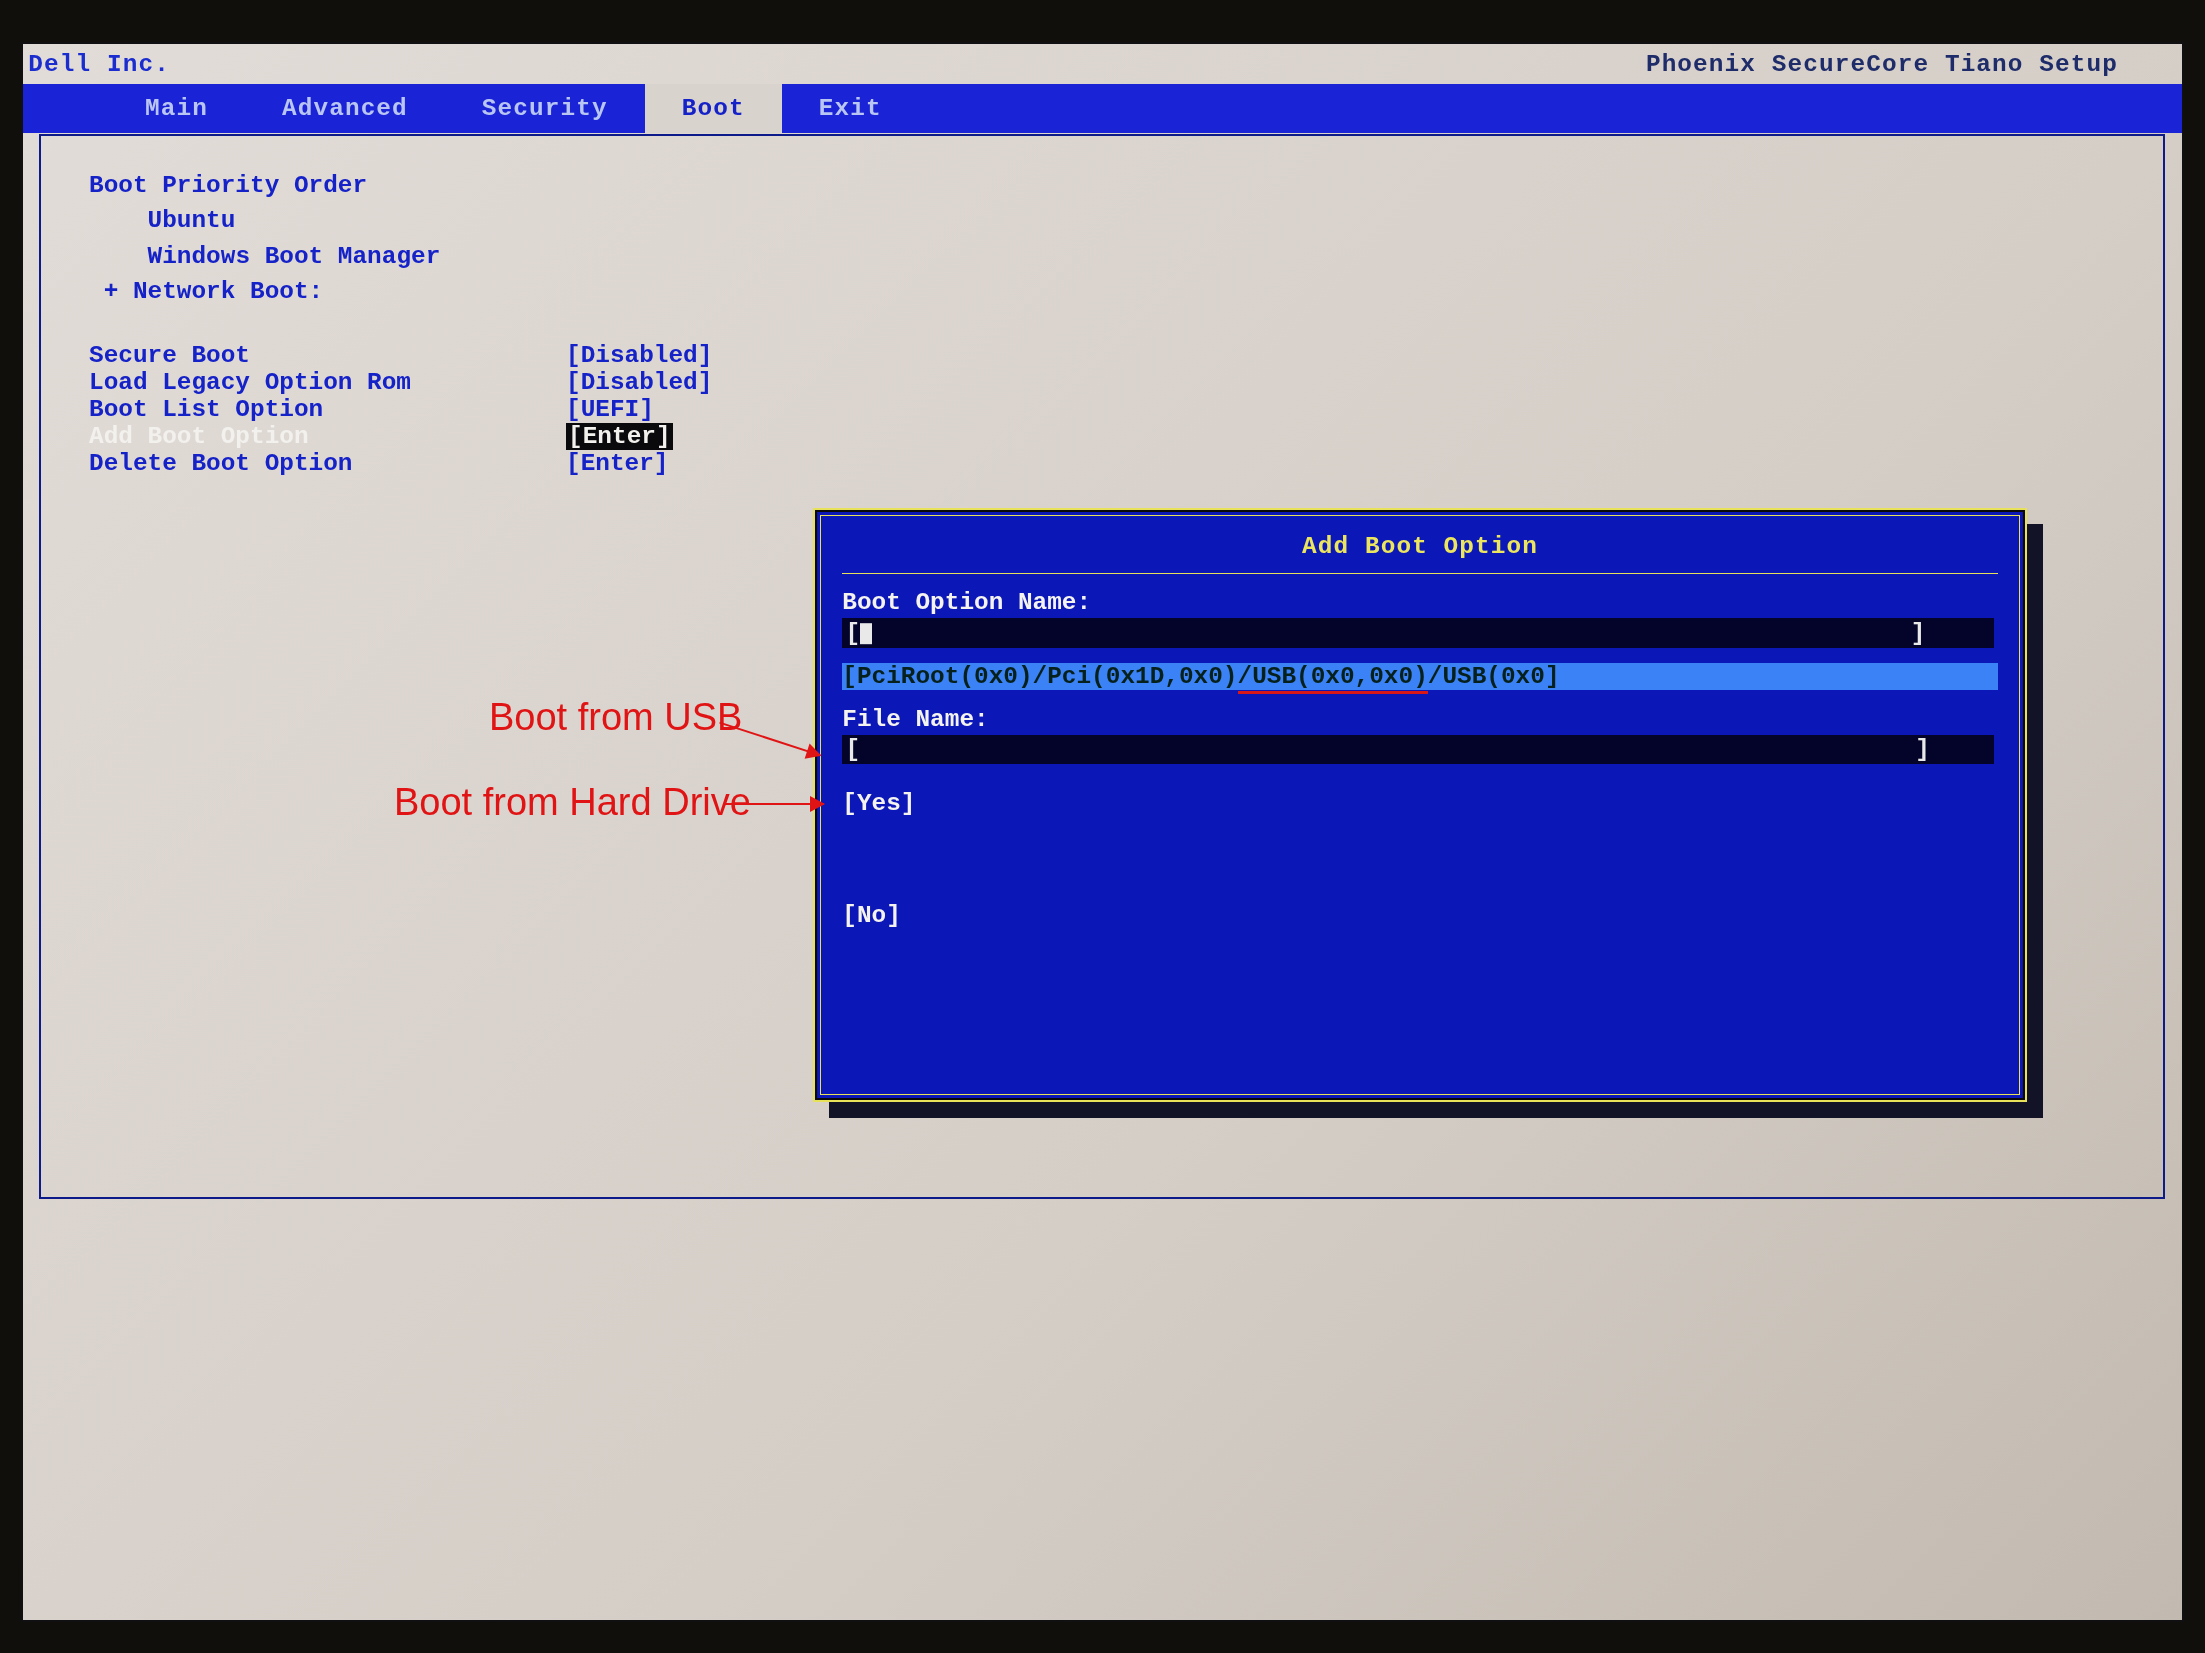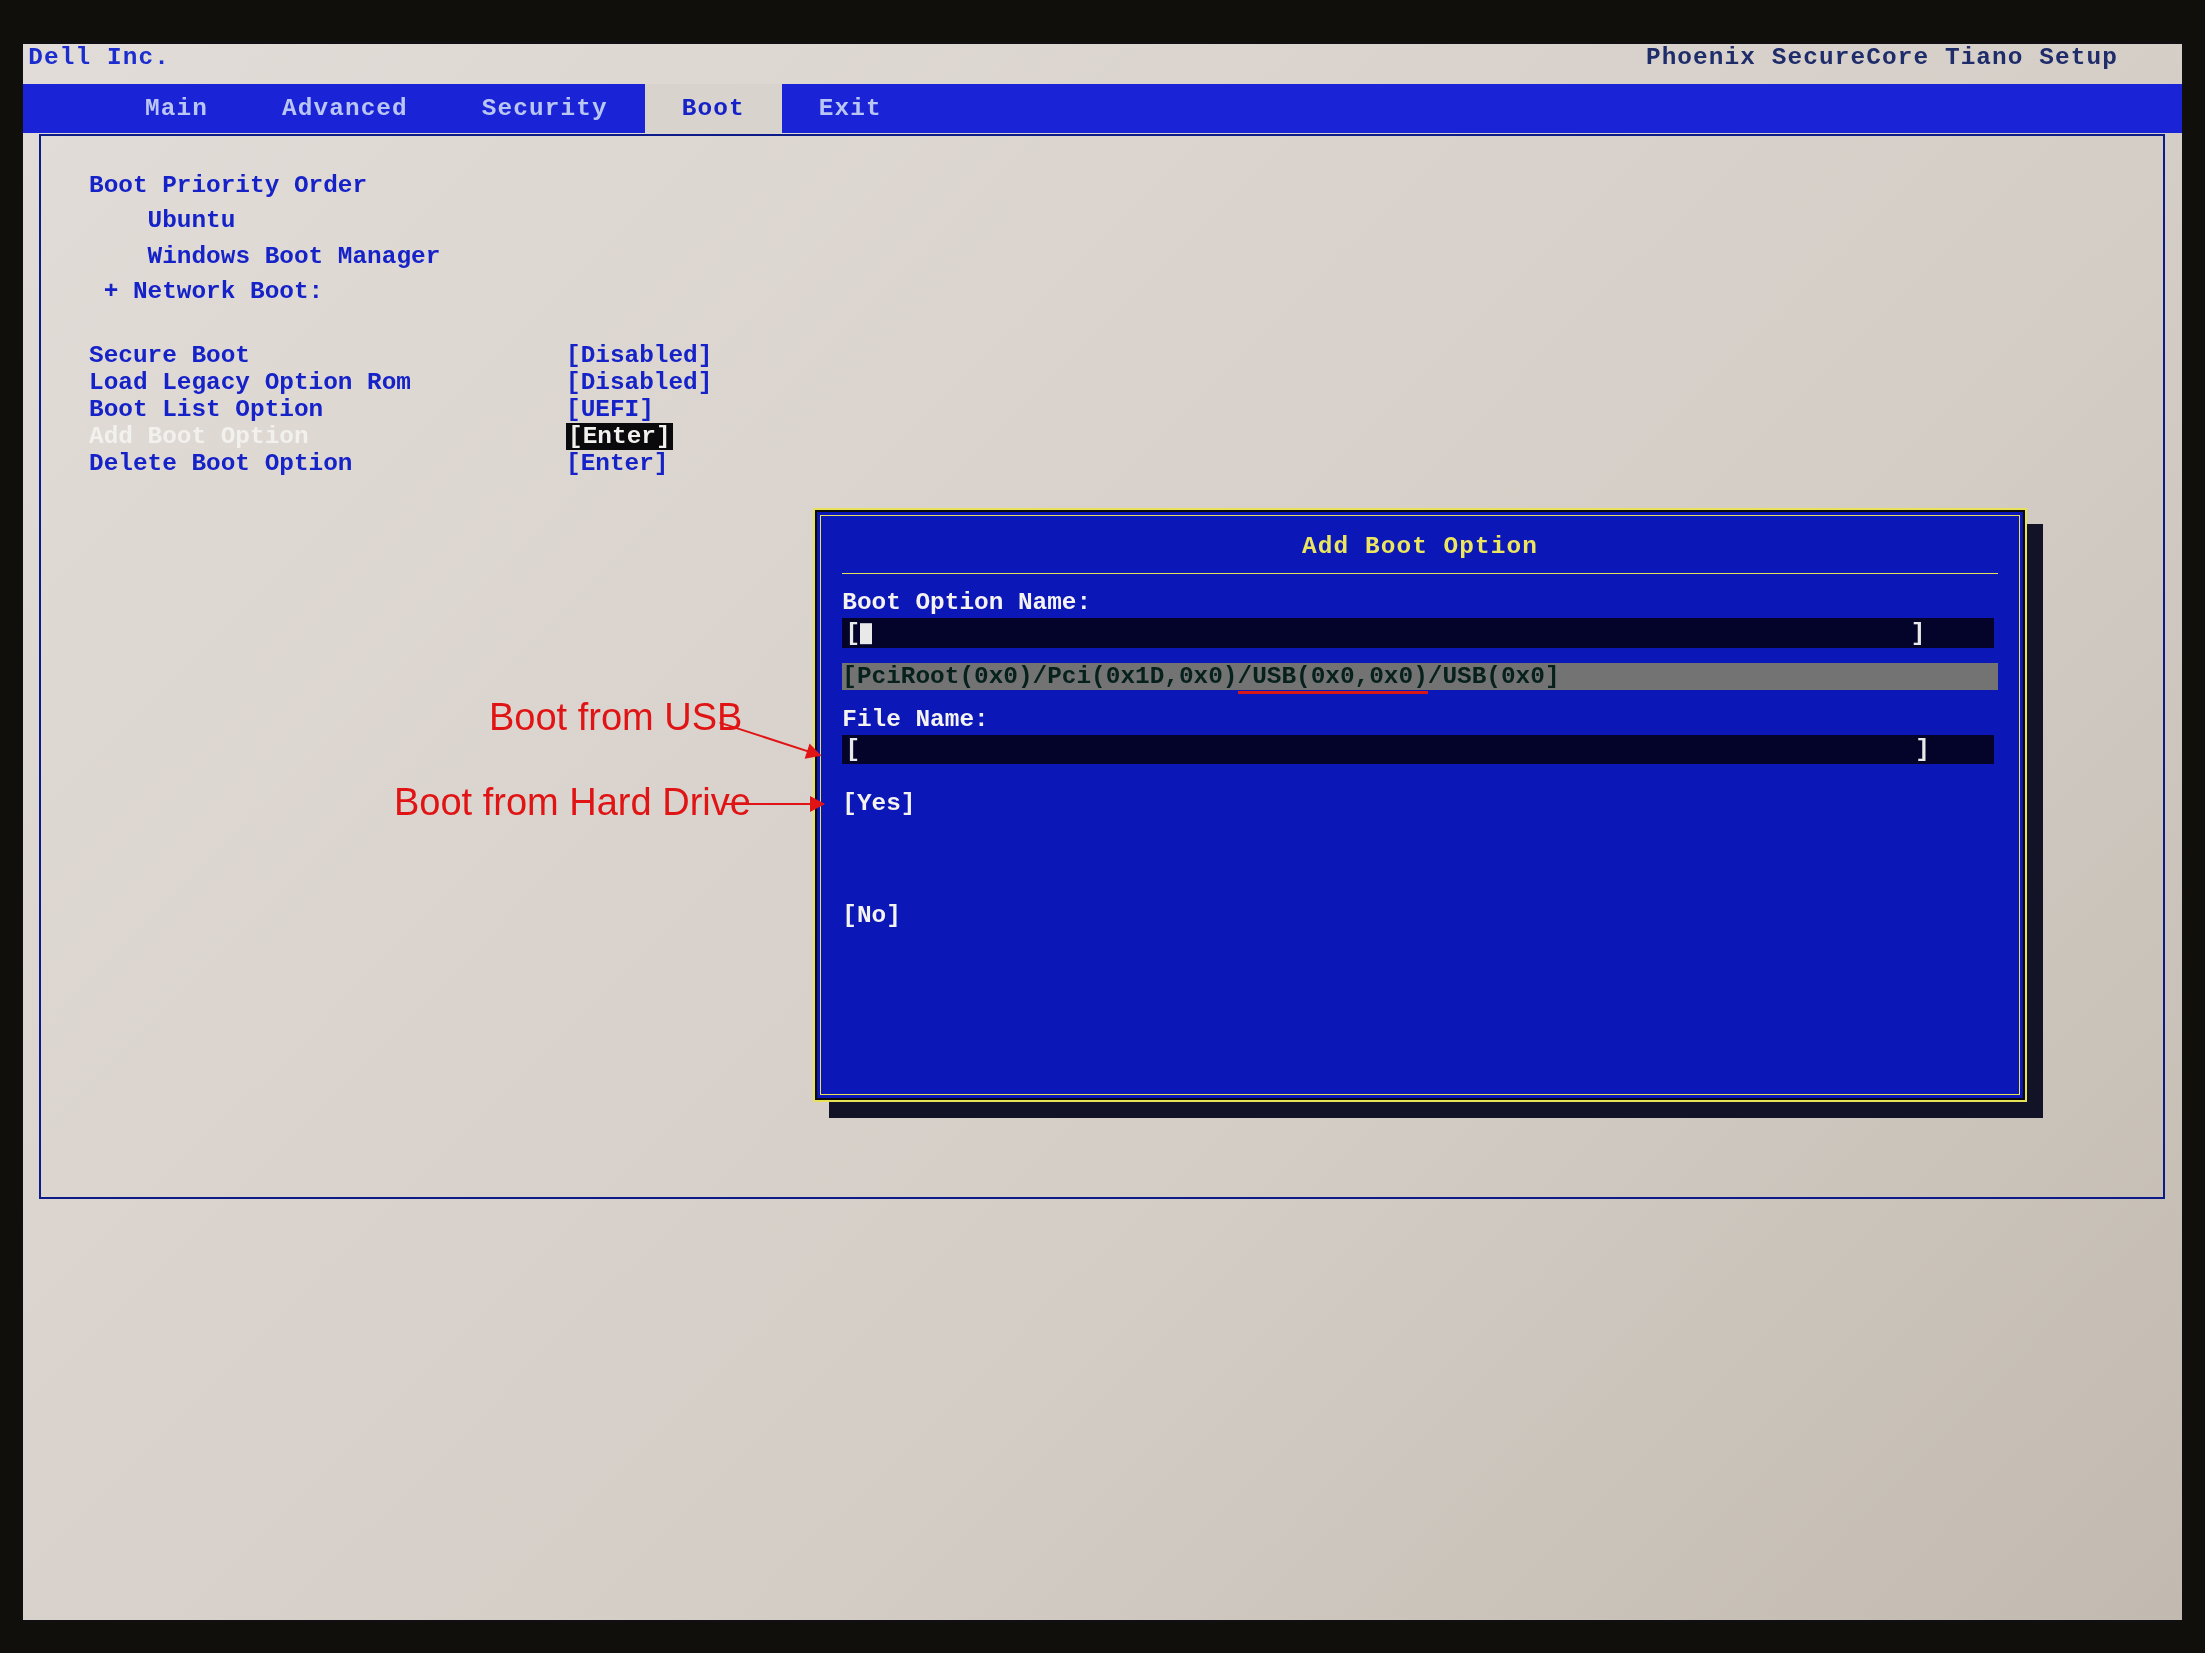--- a/index.html
+++ b/index.html
@@ -18,20 +18,21 @@
     width: 2163px; height: 1580px;
     background: linear-gradient(135deg, #e2dcd8 0%, #d5cec7 60%, #c2bab0 100%);
     border: 2.1px solid #101012;
   }
   
   .titlebar {
     position: absolute;
     left: 0; top: 0; width: 100%;
     height: 40px;
     display: flex;
+    align-items: center;
     background: transparent;
   }
   .titlebar .vendor {
     color: #1b2dcf;
     padding-left: 5.3px;
     letter-spacing: 1.1px;
   }
   .titlebar .product {
     position: absolute;
     right: 64px;
@@ -106,21 +107,21 @@
   .dialog-hr { border:none; border-top:1.6px solid #e8e25a; margin-bottom:15px; }
   .dlabel { color: #f4f3ef; margin-top: 5.3px; }
   .inputbox {
     background:#04042a; color:#e9e9e9;
     padding:1.1px 3.2px; margin:2.1px 0 15px 0;
     white-space:pre;
     width: calc(100% - 4.2px);
   }
   .cursor { display:inline-block; width:11.7px; height:21px; background:#e9e9e9; transform:translateY(4.2px); }
   .fs-item { color:#f4f3ef; white-space:pre; }
-  .fs-item.sel { background:#737373; color:#06201c; }
+  .fs-item.sel { background:#3b82f6; color:#06201c; }
   .underline-red { border-bottom:3.2px solid #d81818; padding-bottom:1.1px; }
   .dialog-buttons {
     display:flex; justify-content:center; gap:85px;
     color:#f4f3ef; margin-top:25.4px;flex-direction:column;
   }
 
   
   .annot {
     position:absolute;
     color:#e01414;

